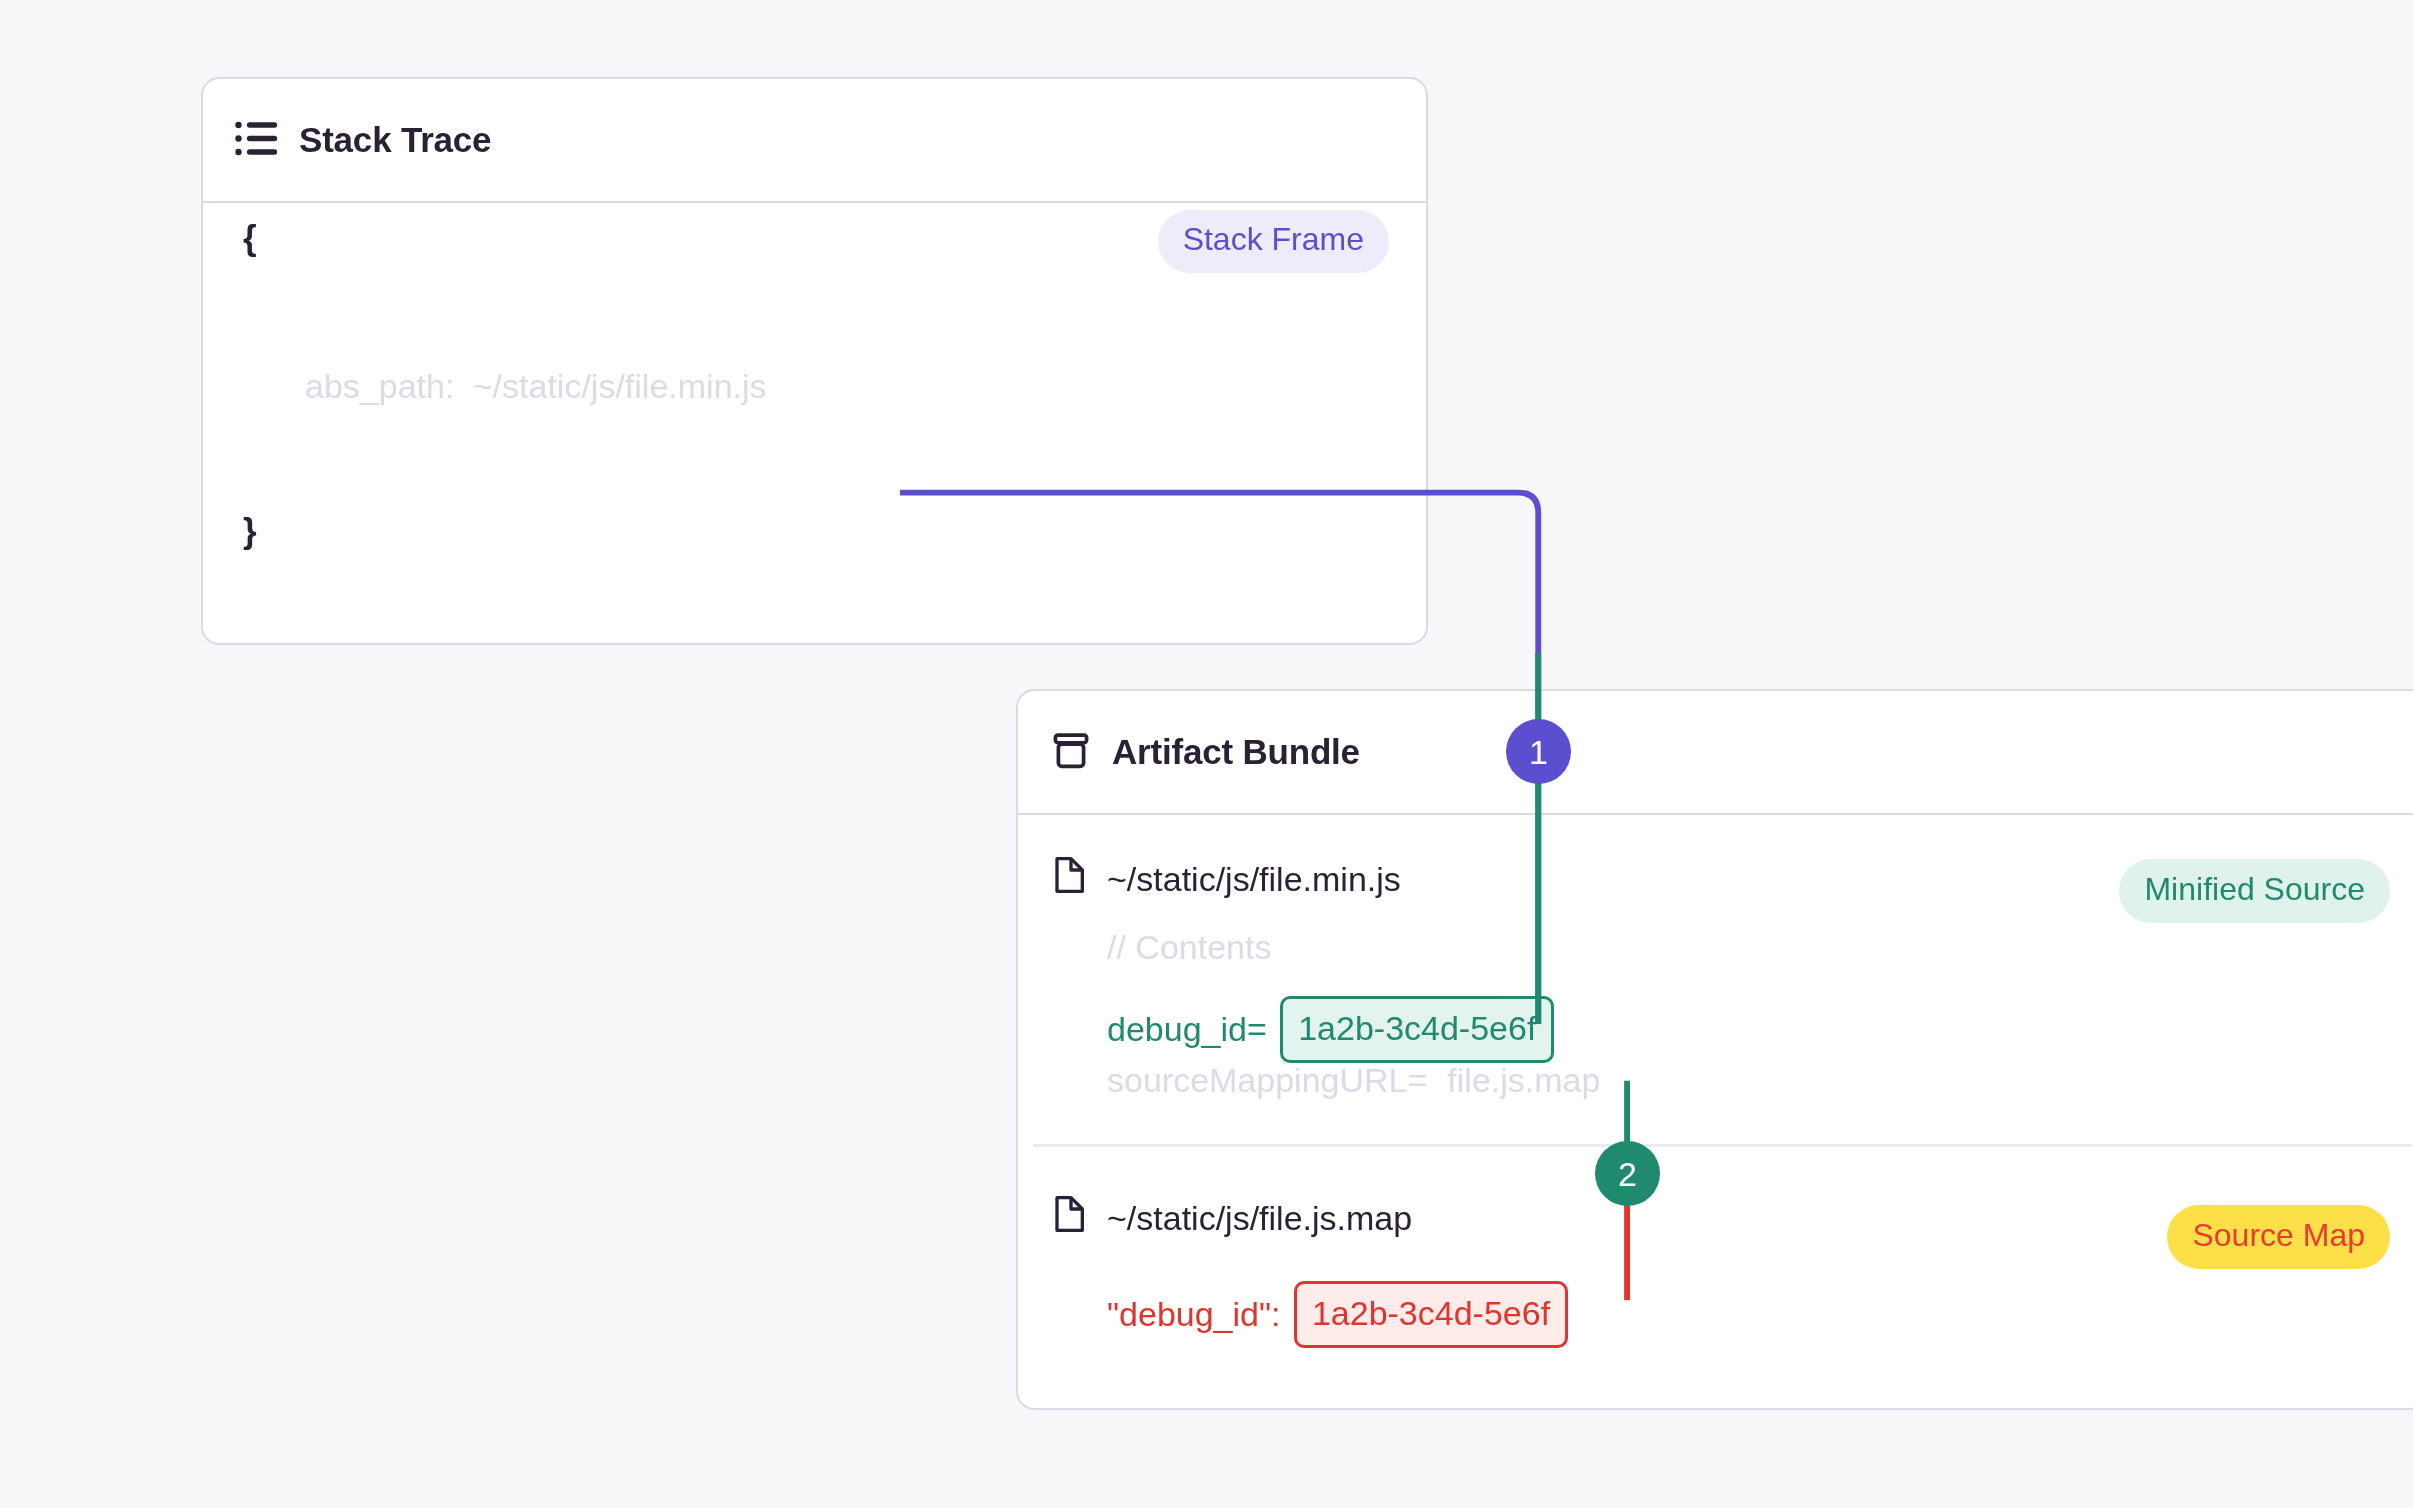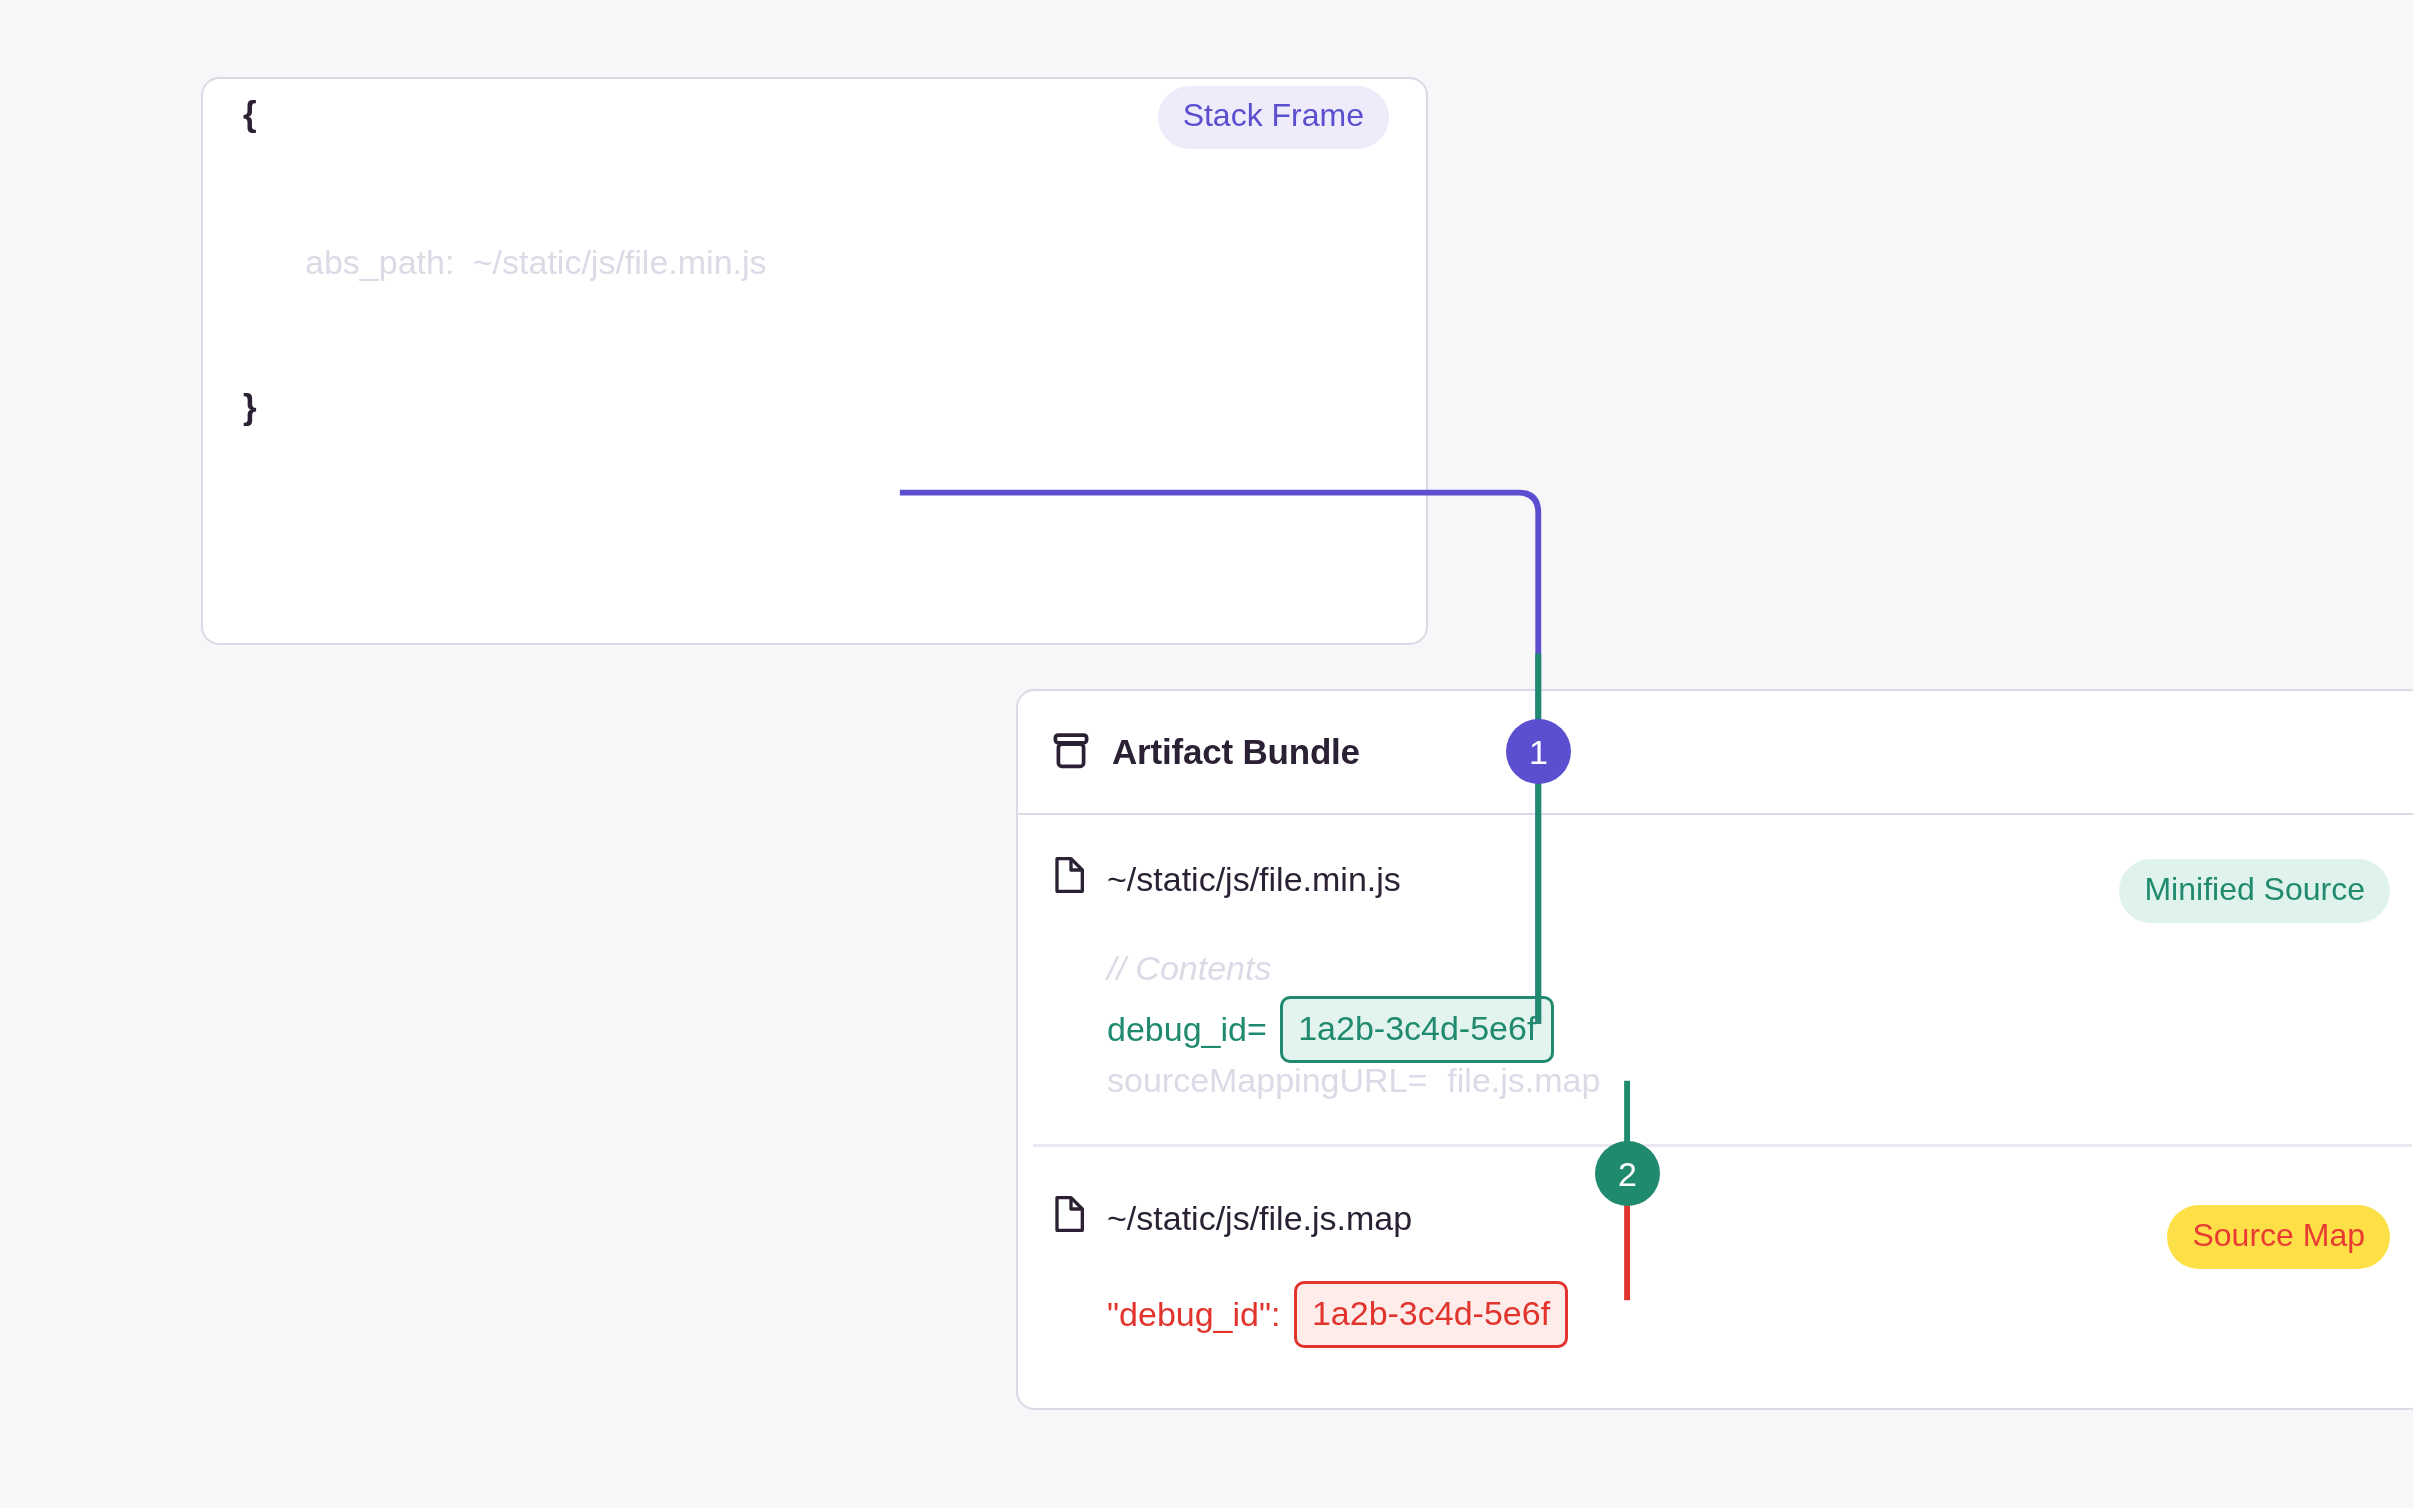--- a/index.html
+++ b/index.html
@@ -105,20 +105,33 @@
   }
   .step-1 { background:#5b4fd0; }
   .step-2 { background:#1f8a6d; }
 </style>
 </head>
 <body>
 
 <div id="stage">
 
   <section class="panel" id="stack-trace-panel">
+    <header class="panel-header">
+      <span class="icon">
+        <svg width="44" height="37" viewBox="0 0 26 22" fill="none">
+          <circle cx="2" cy="3" r="1.9" fill="#2b2135"></circle>
+          <circle cx="2" cy="11" r="1.9" fill="#2b2135"></circle>
+          <circle cx="2" cy="19" r="1.9" fill="#2b2135"></circle>
+          <rect x="7" y="1.4" width="18" height="3.2" rx="1.6" fill="#2b2135"></rect>
+          <rect x="7" y="9.4" width="18" height="3.2" rx="1.6" fill="#2b2135"></rect>
+          <rect x="7" y="17.4" width="18" height="3.2" rx="1.6" fill="#2b2135"></rect>
+        </svg>
+      </span>
+      <h2 class="panel-title">Stack Trace</h2>
+    </header>
 
     <div class="panel-body">
 
       <div class="abs code-line brace" style="left:40px; top:15px;">{</div>
 
       <div class="badge badge-stackframe" style="right:37px; top:6.7px;">Stack Frame</div>
 
 
       <div class="abs code-line" style="left:102px; top:164px;">
         <span class="muted">abs_path:</span>
@@ -149,21 +162,21 @@
           <svg width="35" height="40" viewBox="0 0 21 24" fill="none" stroke="#2b2135" stroke-width="2" stroke-linejoin="round">
             <path d="M3 2.2h8.4L18.2 9v12.8H3z"></path>
             <path d="M11.4 2.2V9h6.8"></path>
           </svg>
         </span>
         <span style="color:#2b2135;">~/static/js/file.min.js</span>
       </div>
 
       <div class="badge badge-minified" style="right:35px; top:44px;">Minified Source</div>
 
-      <div class="abs code-line muted" style="left:89px; top:134px;font-style:italic;">// Contents</div>
+      <div class="abs code-line muted" style="left:89px; top:113px;">// Contents</div>
 
       <div class="abs code-line" style="left:89px; top:181px;">
         <span class="key-teal">debug_id=</span>
         <span style="width:13.4px"></span>
         <span class="chip chip-teal">1a2b-3c4d-5e6f</span>
       </div>
 
       <div class="abs code-line" style="left:89px; top:246px;">
         <span class="muted">sourceMappingURL=</span>
         <span style="width:20px"></span>

